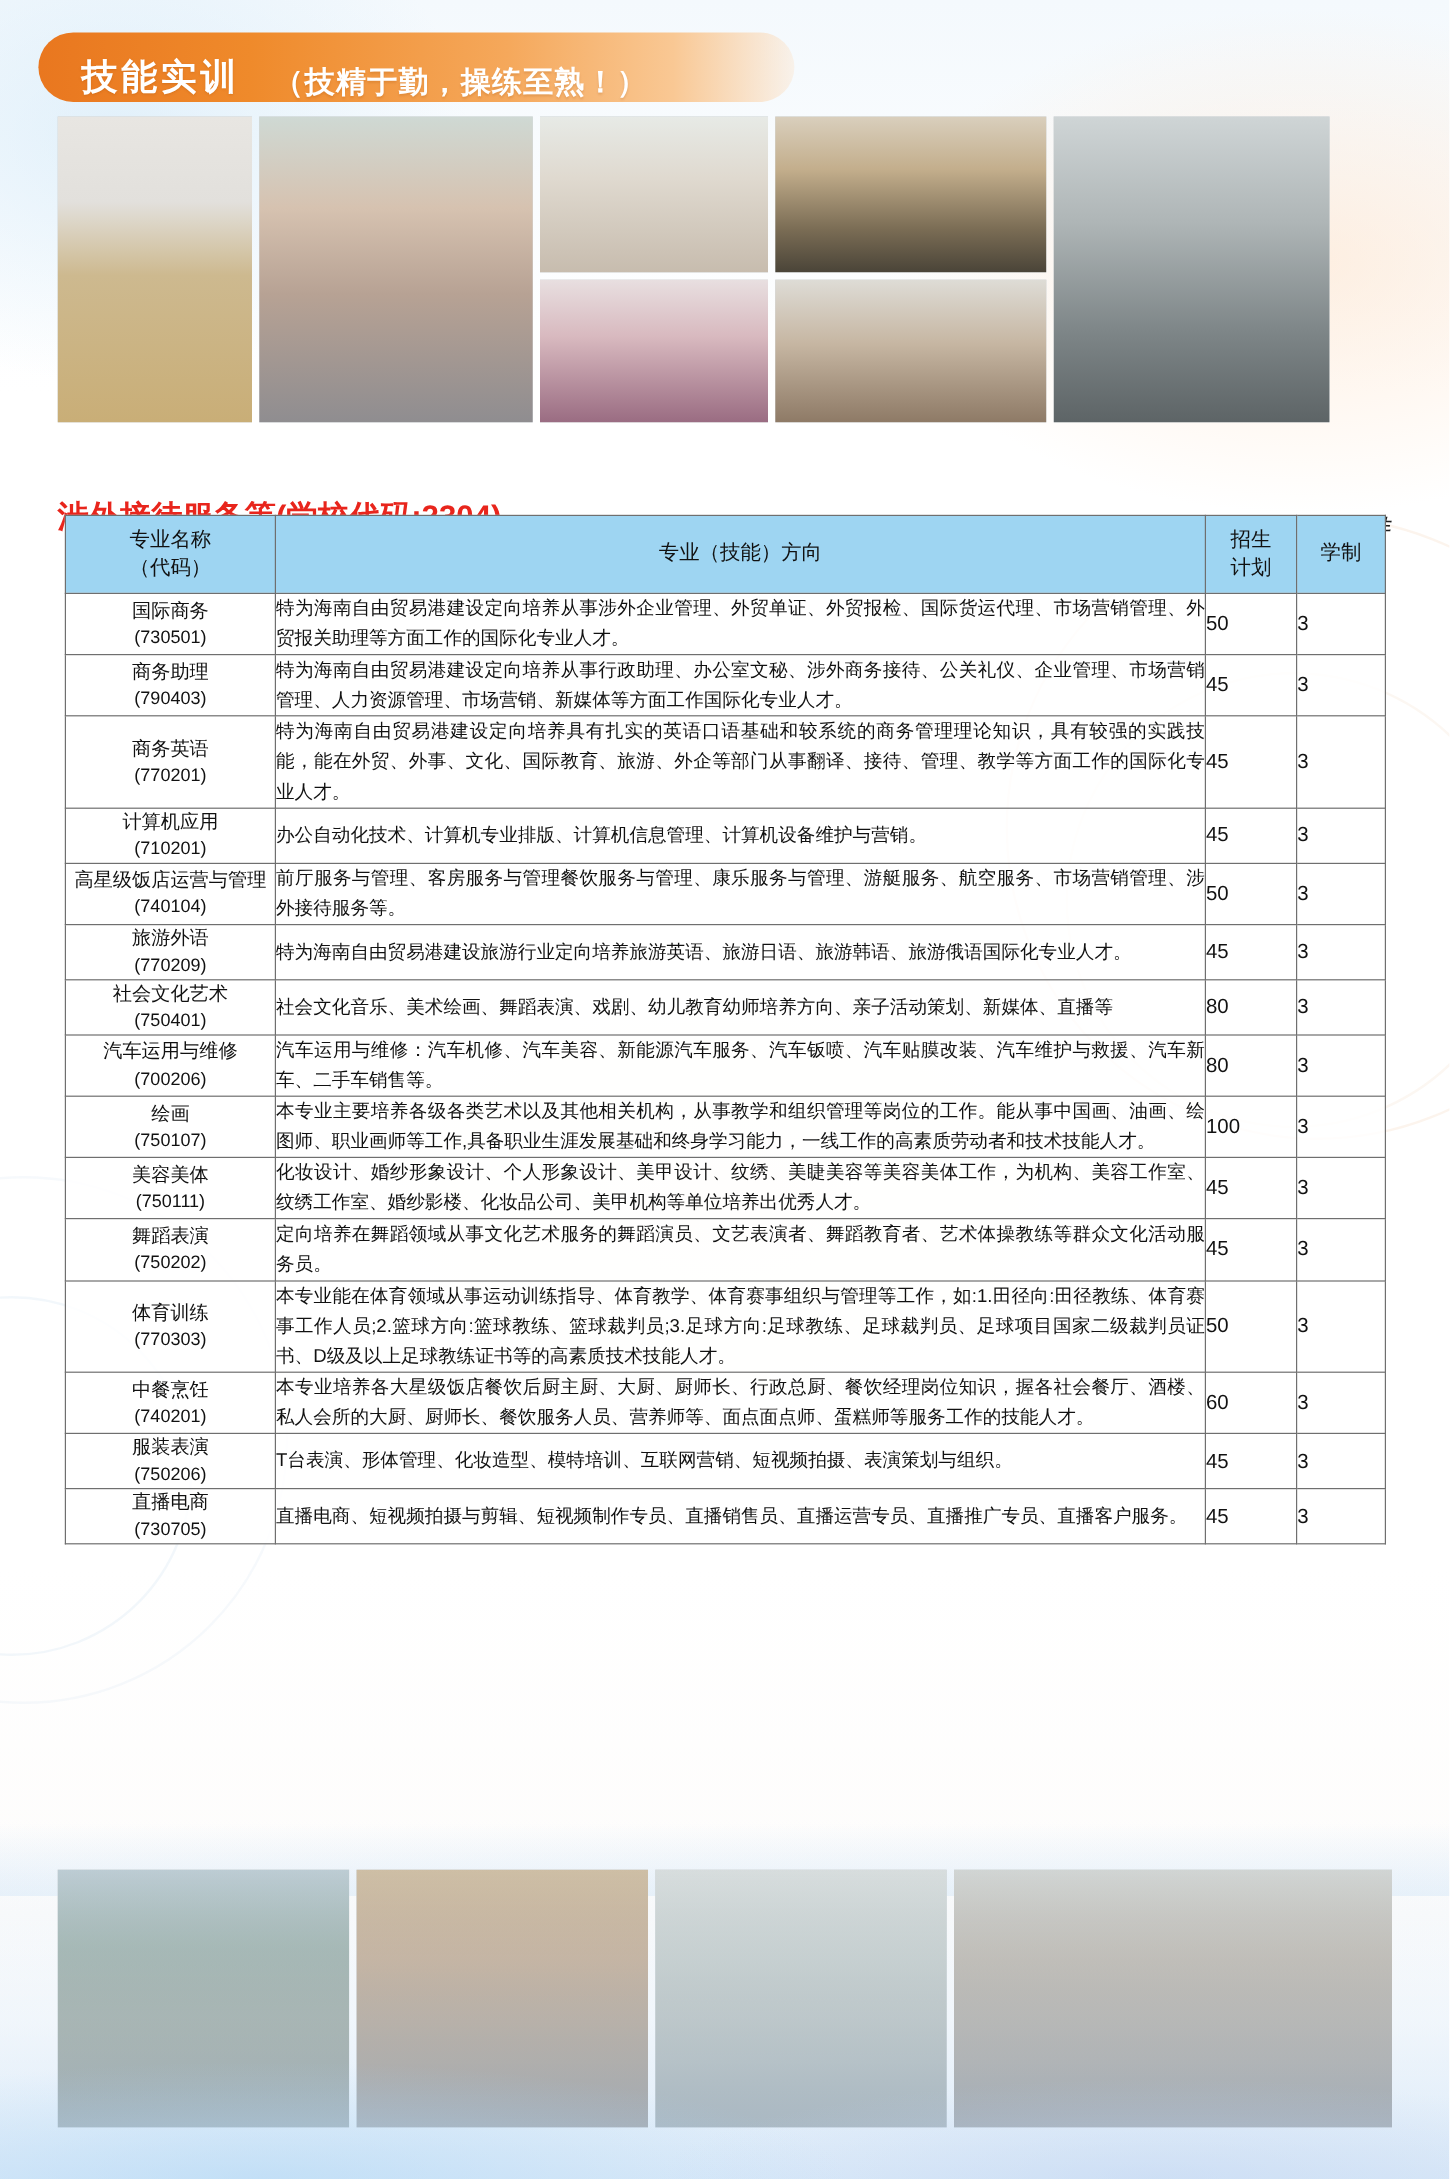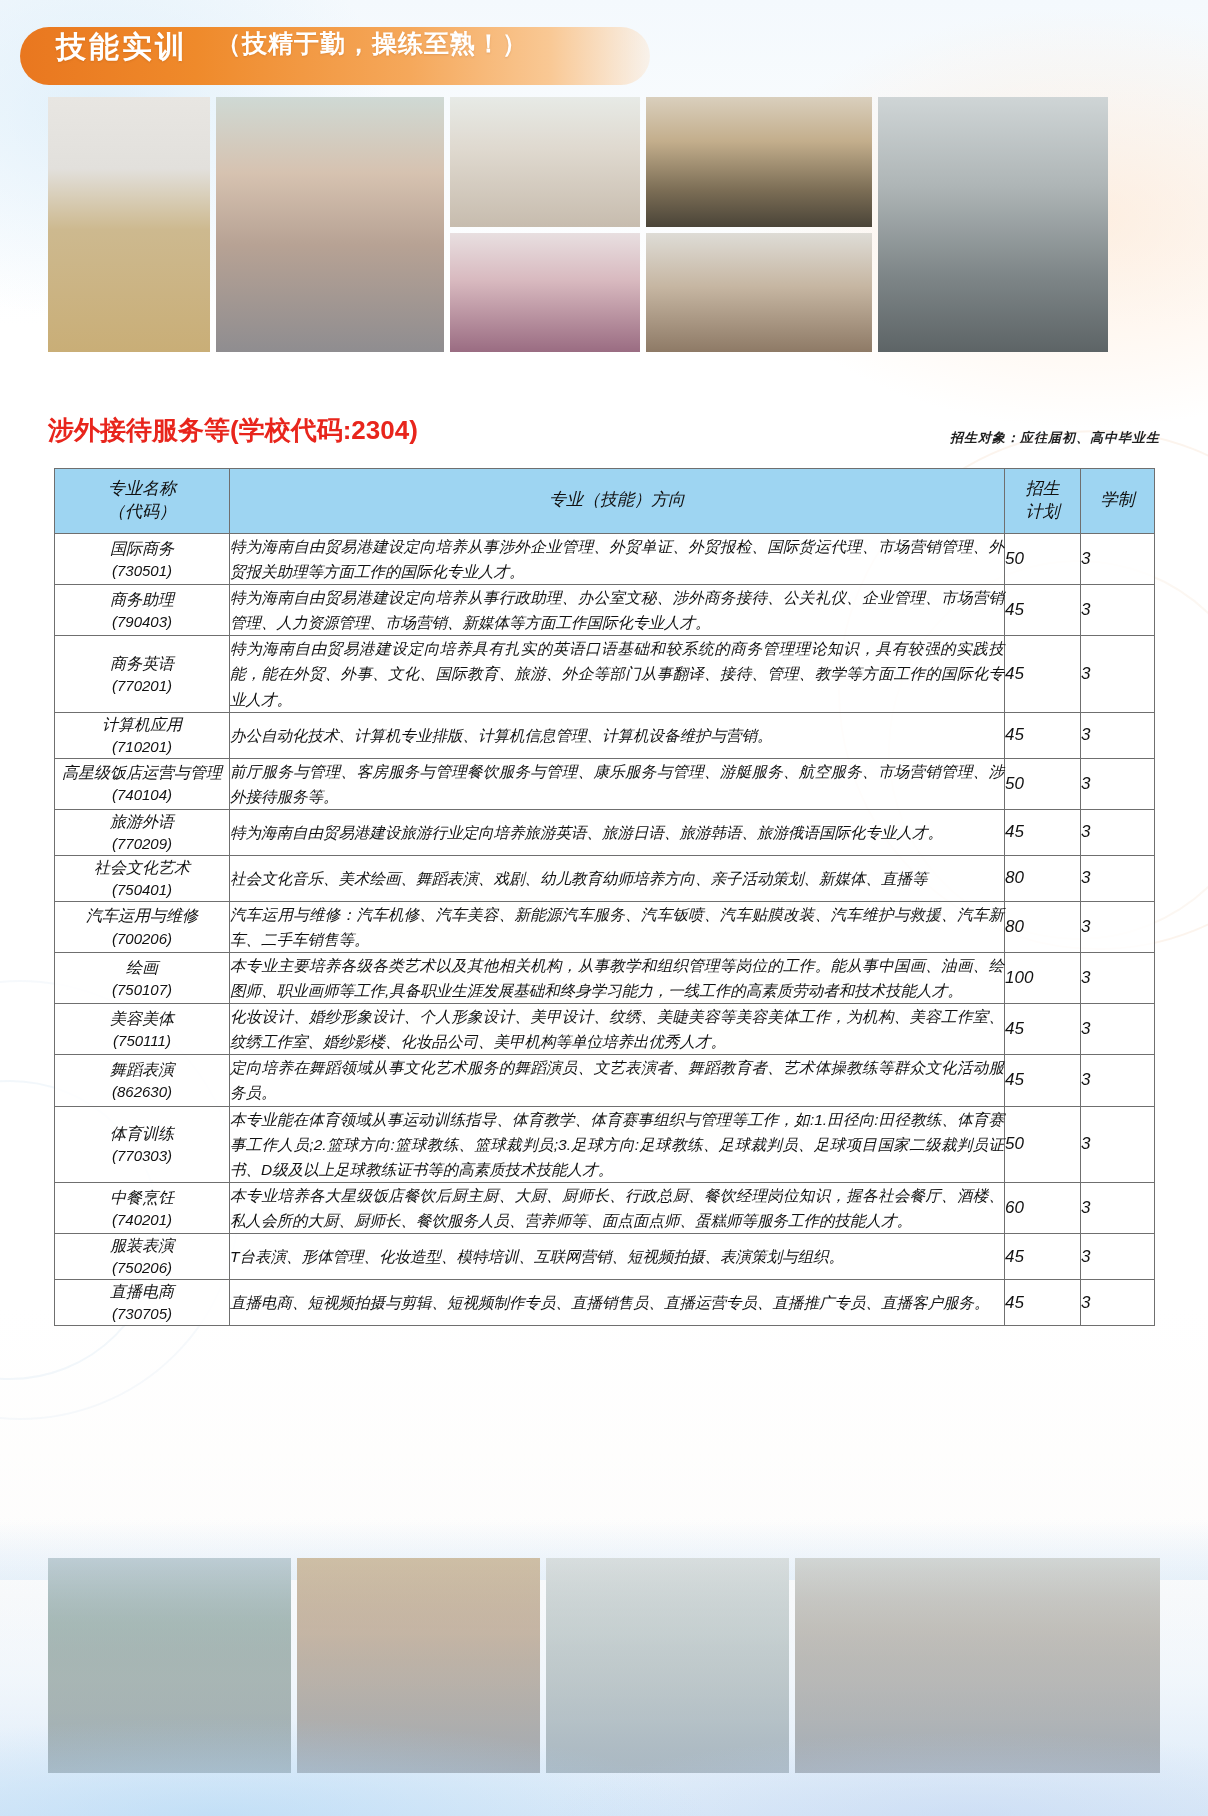--- a/index.html
+++ b/index.html
@@ -26,25 +26,25 @@
     border: 2px solid rgba(233,200,170,0.25);
     pointer-events: none;
   }
   .s1 { width: 520px; height: 520px; right: -150px; top: 430px; border-color: rgba(240,205,175,0.22); }
   .s2 { width: 380px; height: 380px; right: -60px; top: 560px; border-color: rgba(240,215,190,0.20); }
   .s3 { width: 300px; height: 300px; left: -140px; top: 1080px; border-color: rgba(210,225,240,0.28); }
   .s4 { width: 440px; height: 440px; left: -200px; top: 980px; border-color: rgba(215,228,242,0.22); }
 
   
   .banner {
-    position: absolute; left: 20px; top: 27px;
+    position: absolute; left: 32px; top: 27px;
     width: 630px; height: 58px;
     border-radius: 29px;
     background: linear-gradient(90deg, #e9771f 0%, #ef8a2b 28%, #f5a85b 62%, #f9c894 84%, rgba(252,226,200,0.35) 100%);
-    display: flex; align-items: flex-start;
+    display: flex; align-items: flex-end;
   }
   .banner-title {
     color: #ffffff;
     font-size: 30px;
     font-weight: bold;
     letter-spacing: 3px;
     margin-left: 36px;
     text-shadow: 0 1px 2px rgba(150,70,0,0.25);
     white-space: nowrap;
   }
@@ -111,26 +111,25 @@
     font-size: 13px;
     font-weight: bold;
     font-style: italic;
     letter-spacing: 1px;
     white-space: nowrap;
   }
 
   
   table.plan {
     position: absolute;
-    left: 54px; top: 468px;
+    left: 54px; top: 429px;
     width: 1100px;
     border-collapse: collapse;
     table-layout: fixed;
     background: rgba(255,255,255,0.82);
-    font-style: italic;
   }
   table.plan th, table.plan td {
     border: 1px solid #6f6f6f;
     padding: 0;
     vertical-align: middle;
   }
   table.plan thead th {
     background: #9ed5f2;
     color: #111;
     font-weight: normal;
@@ -317,21 +316,21 @@
           <td class="num">100</td>
           <td class="len">3</td>
         </tr>
         <tr>
           <td class="name"><span>美容美体</span><span class="code">(750111)</span></td>
           <td class="dir">化妆设计、婚纱形象设计、个人形象设计、美甲设计、纹绣、美睫美容等美容美体工作，为机构、美容工作室、纹绣工作室、婚纱影楼、化妆品公司、美甲机构等单位培养出优秀人才。</td>
           <td class="num">45</td>
           <td class="len">3</td>
         </tr>
         <tr>
-          <td class="name"><span>舞蹈表演</span><span class="code">(862630)</span></td>
+          <td class="name"><span>舞蹈表演</span><span class="code">(750202)</span></td>
           <td class="dir">定向培养在舞蹈领域从事文化艺术服务的舞蹈演员、文艺表演者、舞蹈教育者、艺术体操教练等群众文化活动服务员。</td>
           <td class="num">45</td>
           <td class="len">3</td>
         </tr>
         <tr>
           <td class="name"><span>体育训练</span><span class="code">(770303)</span></td>
           <td class="dir">本专业能在体育领域从事运动训练指导、体育教学、体育赛事组织与管理等工作，如:1.田径向:田径教练、体育赛事工作人员;2.篮球方向:篮球教练、篮球裁判员;3.足球方向:足球教练、足球裁判员、足球项目国家二级裁判员证书、D级及以上足球教练证书等的高素质技术技能人才。</td>
           <td class="num">50</td>
           <td class="len">3</td>
         </tr>

